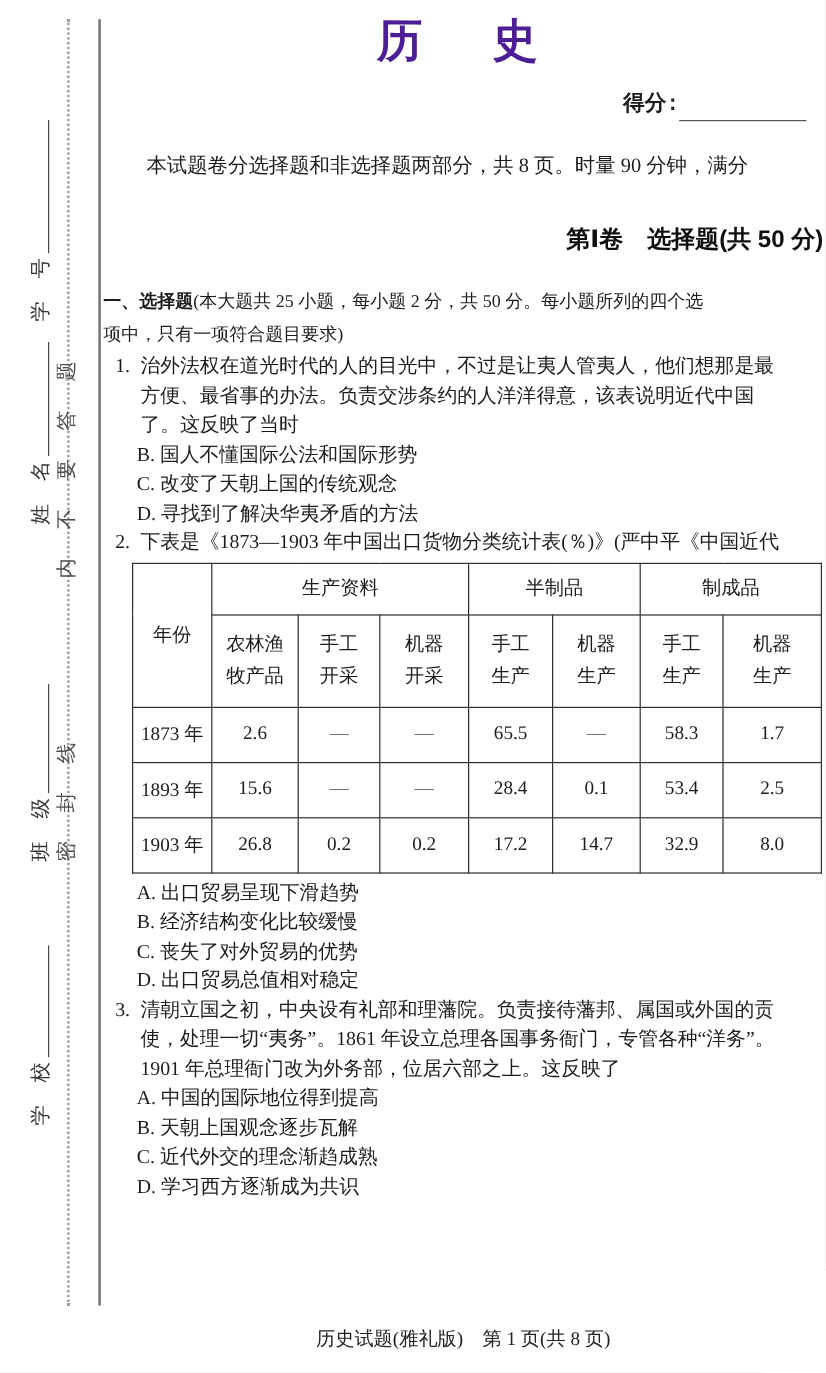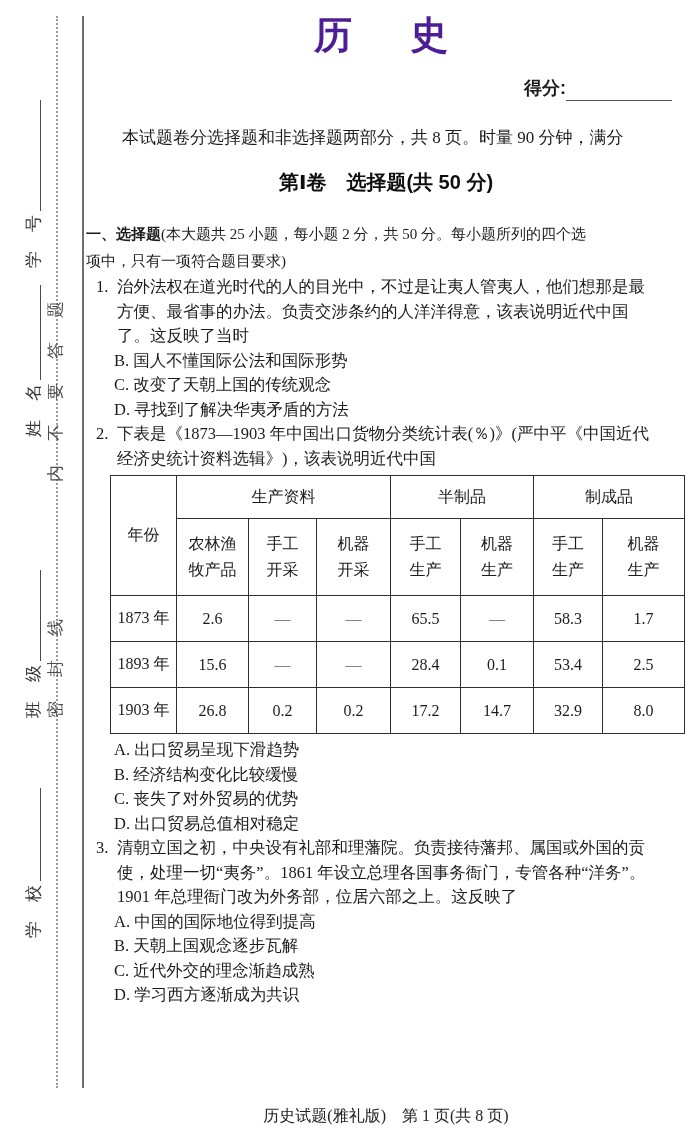--- a/index.html
+++ b/index.html
@@ -39,28 +39,28 @@
   
   .content { position:absolute; left:86px; top:0; width:600px; }
 
   .title { margin:16px 0 0; text-align:center; font-size:27px; line-height:38px;
            font-weight:bold; font-style:italic; letter-spacing:1px; color:#111; }
   .subject { margin:13px 0 0; text-align:center; font-size:38px; line-height:44px;
              font-weight:bold; letter-spacing:10px;
              font-family:"Liberation Sans","DejaVu Sans",sans-serif; color:#4c1d95; }
 
   .score-row { margin:18px 14px 0 0; text-align:right; font-size:18px; line-height:26px;
-               font-weight:bold; font-family:Liberation Sans, sans-serif; }
+               font-weight:bold; font-family:Liberation Mono, monospace; }
   .score-blank { display:inline-block; width:106px; height:20px; vertical-align:bottom;
                  border-bottom:1.5px solid #555; }
 
   .intro { margin:20px 0 0; font-size:17px; line-height:33px; }
   .intro .l1 { text-indent:36px; }
 
-  .section-h { margin:15px 0 0; text-align:center; font-size:20px; line-height:27px;
+  .section-h { margin:33px 0 0; text-align:right; font-size:20px; line-height:27px;
                font-weight:bold; font-family:"Liberation Sans","DejaVu Sans",sans-serif;
                color:#0f0f0f; }
 
   .instr { margin:24px 0 0; font-size:15px; line-height:27px; }
   .instr .b { font-weight:bold; font-family:"Liberation Sans","DejaVu Sans",sans-serif; }
 
   .question { margin-left:31px; font-size:16.5px; line-height:24.5px; }
   .q-first  { position:relative; }
   .q-num    { position:absolute; left:-21px; top:0; }
   .q-opt    { margin-left:-3px; }
@@ -134,21 +134,20 @@
       <div class="q-opt">B. 国人不懂国际公法和国际形势</div>
       <div class="q-opt">C. 改变了天朝上国的传统观念</div>
       <div class="q-opt">D. 寻找到了解决华夷矛盾的方法</div>
     </div>
 
     <div class="question">
       <div class="q-first">
         <span class="q-num">2.</span>
         <span>下表是《1873—1903 年中国出口货物分类统计表(％)》(严中平《中国近代</span>
       </div>
-      <div>经济史统计资料选辑》)，该表说明近代中国</div>
     </div>
 
     <table class="stat">
       <colgroup>
         <col style="width:66px">
           <col style="width:72px">
           <col style="width:68px">
           <col style="width:74px">
         <col style="width:70px">
           <col style="width:73px">

